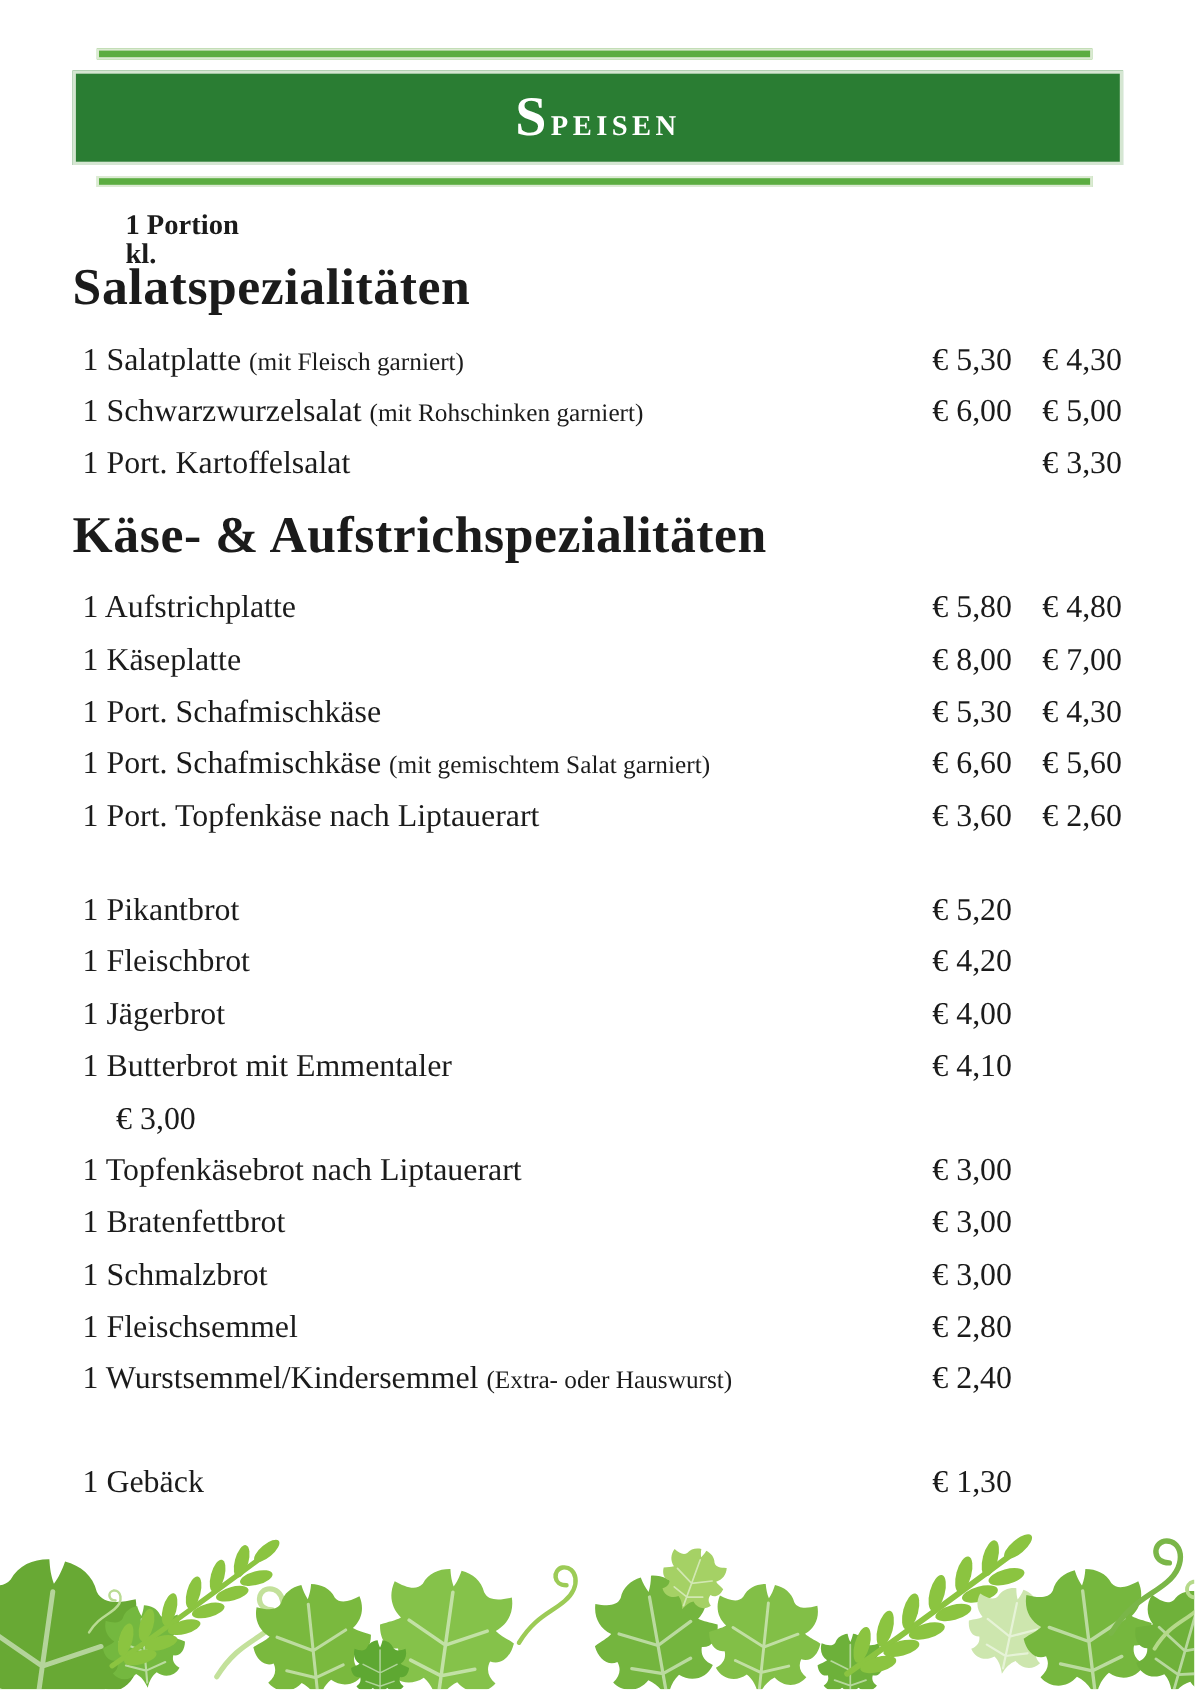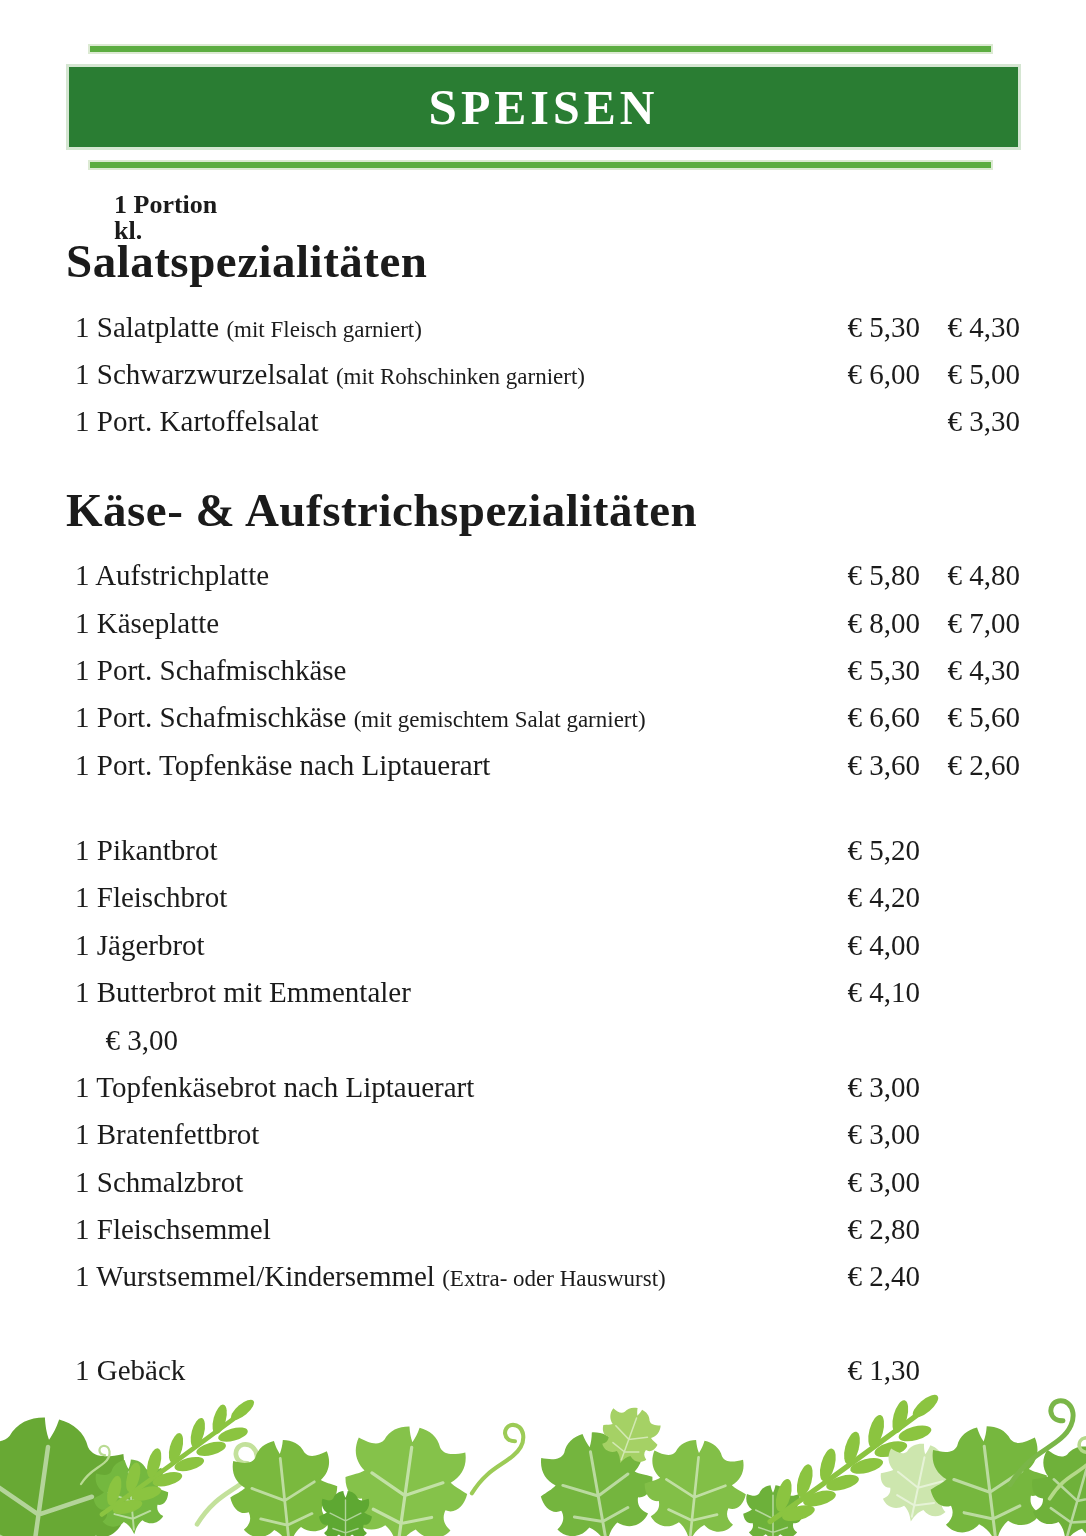--- a/index.html
+++ b/index.html
@@ -24,29 +24,29 @@
     height:80px;
     background:var(--banner-green,#2a7d33);
     border:3px solid var(--banner-pale,#d5e6d2);
     display:flex;align-items:center;justify-content:center;
   }
   .banner h1{
     margin:0;color:#ffffff;font-weight:bold;
     display:flex;align-items:baseline;
   }
   .title-initial{font-size:51px;letter-spacing:4px;}
-  .title-rest{font-size:48px;letter-spacing:4px;}
+  .title-rest{font-size:26px;letter-spacing:4px;}
   
   .content{margin:0 66px;}
   .col-headers{
     display:flex;justify-content:flex-end;align-items:baseline;
     margin-top:22px;font-weight:bold;font-size:26px;line-height:1;flex-direction:column;
   }
   .col-kl{margin-left:48px;text-align:right;}
-  .section{margin-top:46px;}
+  .section{margin-top:23px;}
   .section:first-child{margin-top:-8px;}
   .section:nth-child(3){margin-top:52px;}
   .section-title{
     font-size:47px;line-height:1.1;font-weight:bold;margin:0;
     letter-spacing:0.5px;
   }
   .rows{margin-top:0;}
   .row{
     display:flex;align-items:center;
     font-size:29px;line-height:1.15;

